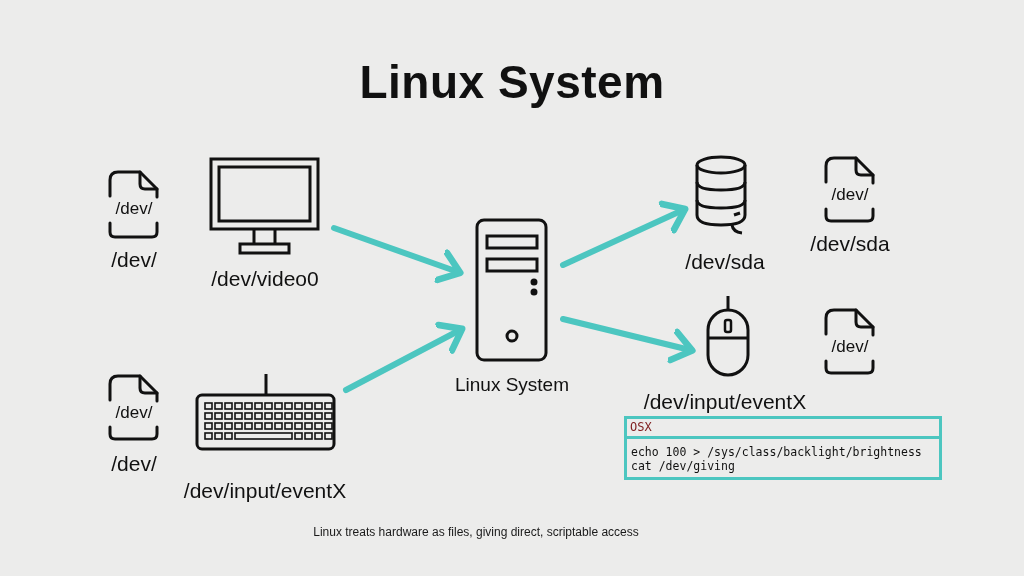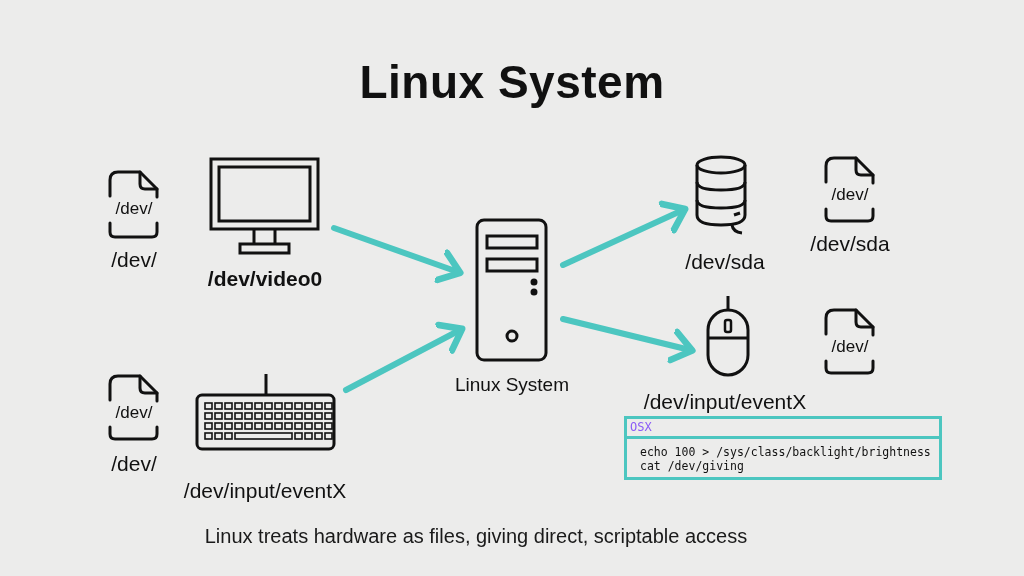--- a/index.html
+++ b/index.html
@@ -9,33 +9,33 @@
       font-family: "Liberation Sans", "DejaVu Sans", sans-serif;
       color: #111;
       position: relative;
     }
     .abs { position: absolute; }
     .title {
       left: 0; width: 1024px; top: 55px; text-align: center;
       font-size: 46px; font-weight: 600; letter-spacing: 0.5px; color: #111;
     }
     .label { font-size: 21px; color: #111; white-space: nowrap; text-align: center; }
-    .caption { left: 0; width: 952px; top: 525px; text-align: center; font-size: 20px; color: #1a1a1a; }
+    .caption { left: 0; width: 952px; top: 525px; text-align: center; font-size: 12px; color: #1a1a1a; }
     svg.canvas { position: absolute; left: 0; top: 0; }
     .terminal {
       left: 624px; top: 416px; width: 318px; height: 64px;
       border: 3px solid #4cc6c0; box-sizing: border-box;
     }
     .terminal-tab {
       height: 17px; border-bottom: 3px solid #4cc6c0; box-sizing: content-box;
-      font-family: "DejaVu Sans Mono", monospace; font-size: 12px; color: #8b5cf6;
+      font-family: "DejaVu Sans Mono", monospace; font-size: 12px; color: #7f1d1d;
       padding-left: 3px; line-height: 17px;
     }
     .terminal-body {
-      padding: 6px 4px 0 13px;
+      padding: 6px 4px 0 4px;
       font-family: "DejaVu Sans Mono", monospace; font-size: 11.5px; line-height: 14px; color: #111;
       white-space: pre;
     }
     .file-text { font-size: 17px; text-align: center; }
   </style>
 </head>
 <body>
 
 <div class="abs title">Linux System</div>
 
@@ -166,21 +166,21 @@
 
 <div class="abs file-text" style="left:104px;top:199px;width:60px;">/dev/</div>
 <div class="abs file-text" style="left:104px;top:403px;width:60px;">/dev/</div>
 <div class="abs file-text" style="left:820px;top:185px;width:60px;">/dev/</div>
 <div class="abs file-text" style="left:820px;top:337px;width:60px;">/dev/</div>
 
 <div class="abs label" style="left:94px;top:248px;width:80px;">/dev/</div>
 <div class="abs label" style="left:94px;top:452px;width:80px;">/dev/</div>
 <div class="abs label" style="left:800px;top:232px;width:100px;">/dev/sda</div>
 
-<div class="abs label" style="left:185px;top:267px;width:160px;font-weight:bold;">/dev/video0</div>
+<div class="abs label" style="left:185px;top:267px;width:160px;">/dev/video0</div>
 <div class="abs label" style="left:170px;top:479px;width:190px;">/dev/input/eventX</div>
 <div class="abs label" style="left:432px;top:374px;width:160px;font-size:19px;">Linux System</div>
 <div class="abs label" style="left:670px;top:250px;width:110px;">/dev/sda</div>
 <div class="abs label" style="left:630px;top:390px;width:190px;">/dev/input/eventX</div>
 
 <div class="abs terminal">
   <div class="terminal-tab">OSX</div>
   <div class="terminal-body"><div>echo 100 &gt; /sys/class/backlight/brightness</div><div>cat /dev/giving</div></div>
 </div>
 

